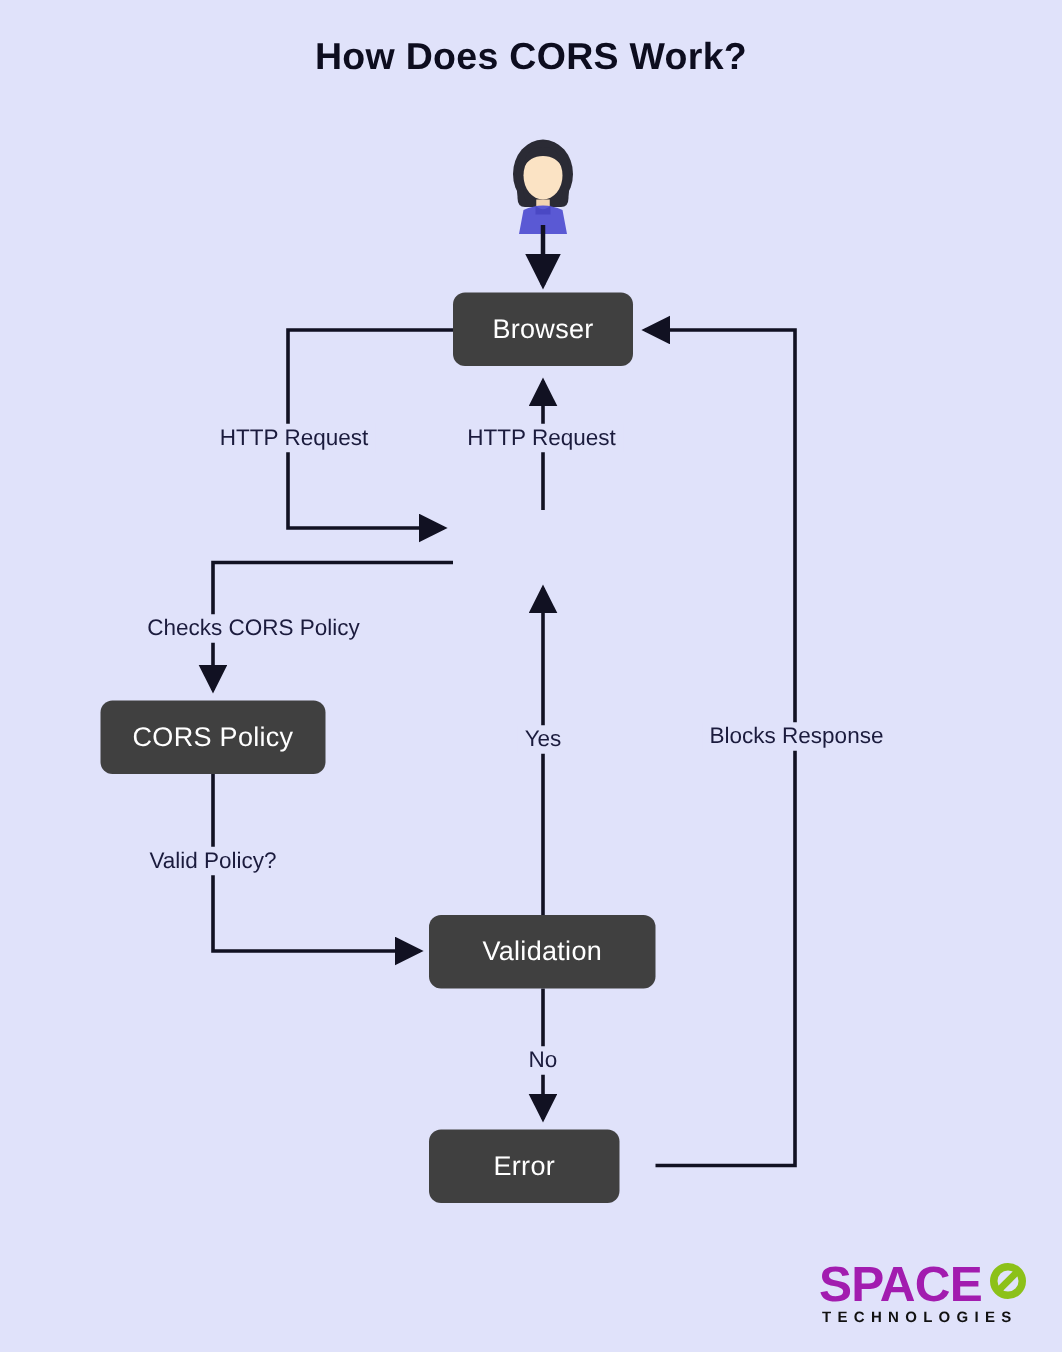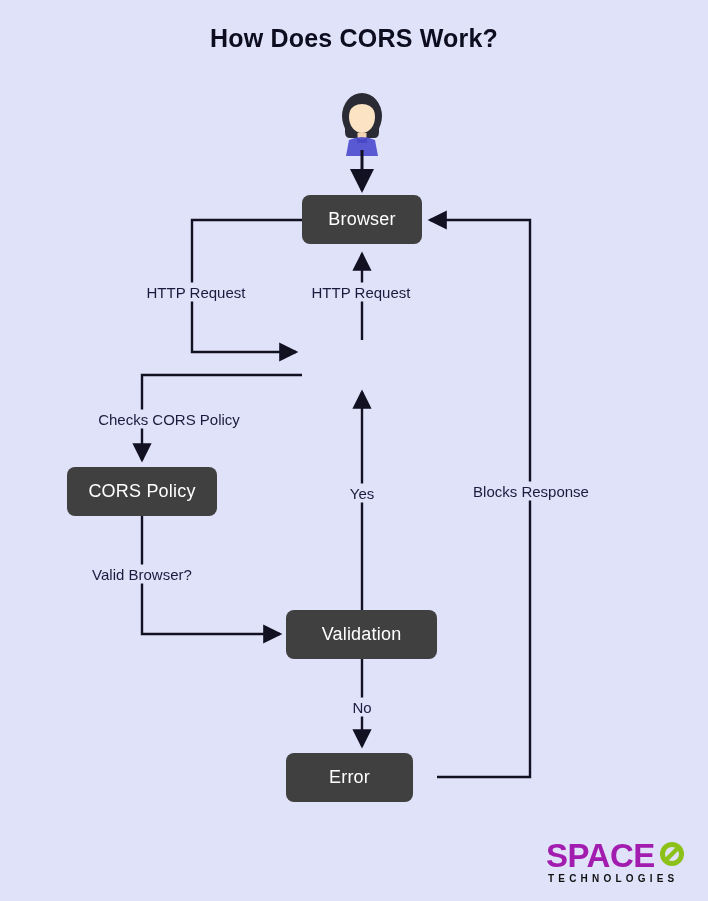--- a/index.html
+++ b/index.html
@@ -155,21 +155,21 @@
   <div class="node" style="left:286px; top:753px; width:127px; height:49px;">
     <span>Error</span>
   </div>
 
   <div class="edge-label" style="left:196px; top:292px;">HTTP Request</div>
 
   <div class="edge-label" style="left:361px; top:292px;">HTTP Request</div>
 
   <div class="edge-label" style="left:142px; top:419px;margin-left:27px;">Checks CORS Policy</div>
 
-  <div class="edge-label" style="left:142px; top:574px;">Valid Browser?</div>
+  <div class="edge-label" style="left:142px; top:574px;">Valid Policy?</div>
 
   <div class="edge-label" style="left:362px; top:493px;">Yes</div>
 
   <div class="edge-label" style="left:362px; top:707px;">No</div>
 
   <div class="edge-label" style="left:531px; top:491px;">Blocks Response</div>
 
   <div class="logo">
     <div class="logo-word">
       <span>SPACE</span>

